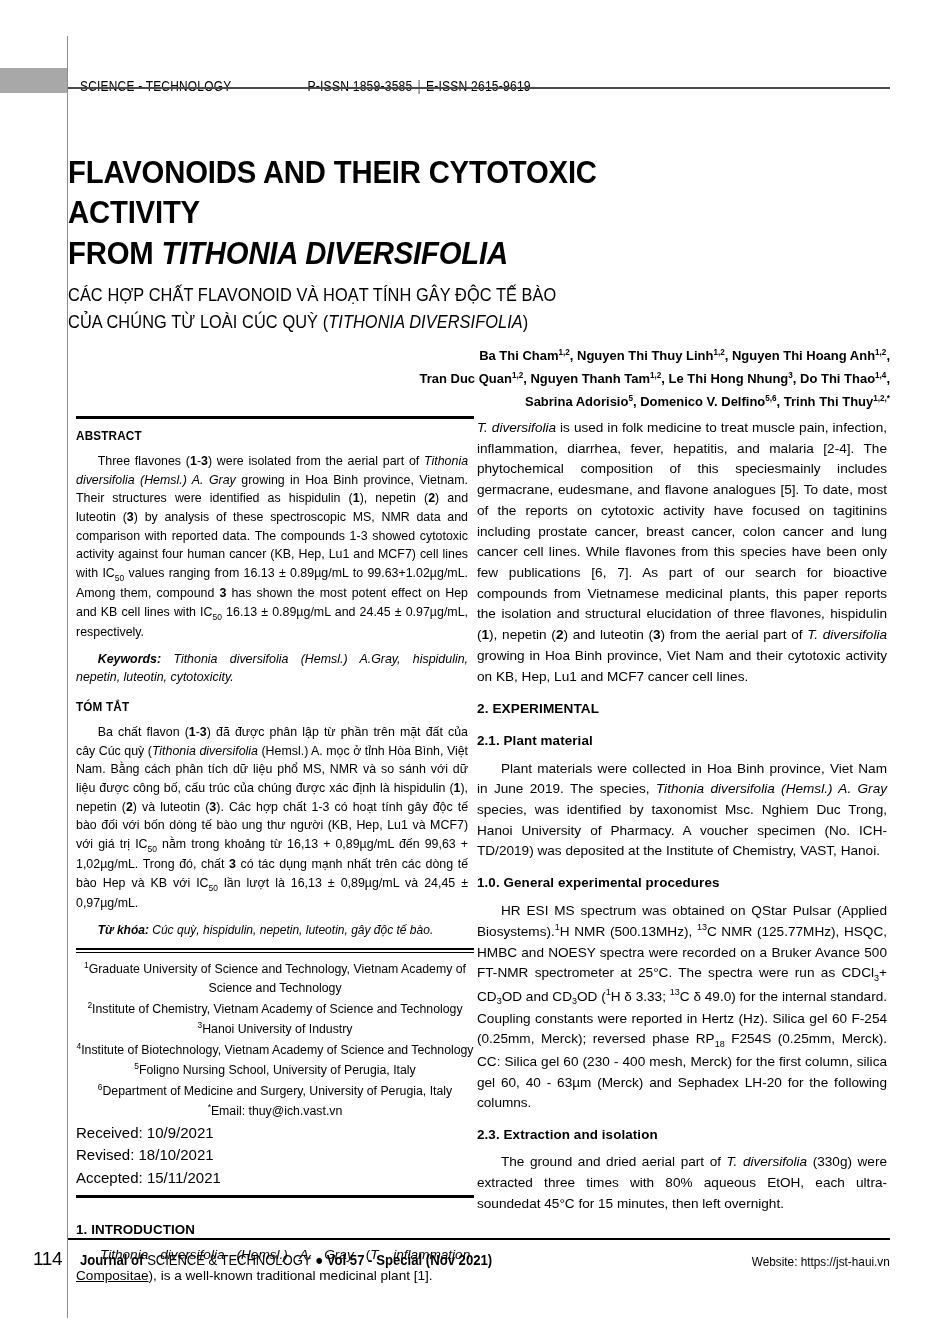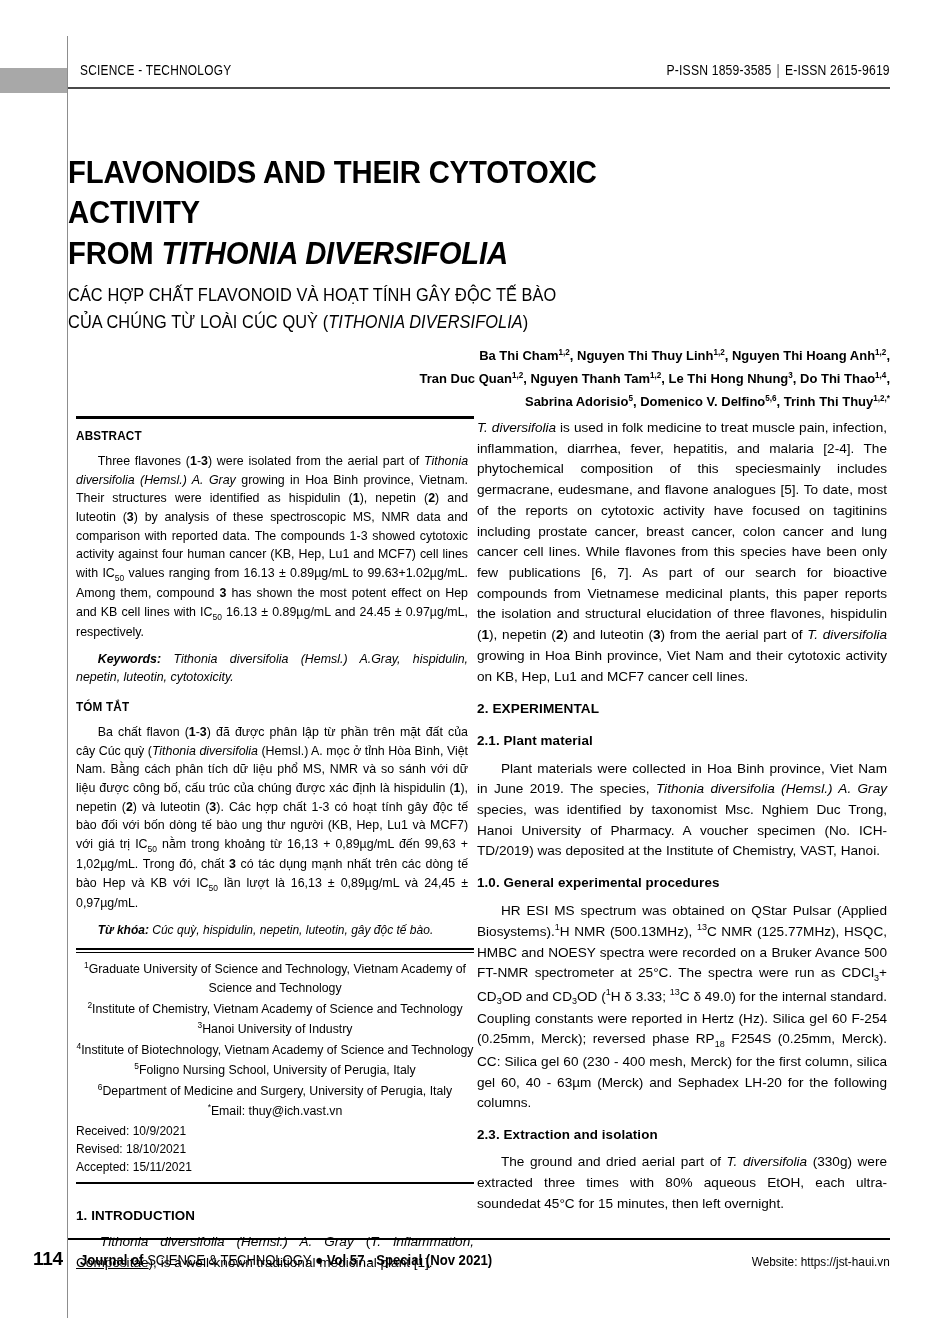--- a/index.html
+++ b/index.html
@@ -34,24 +34,23 @@
     top: 68px;
     width: 67px;
     height: 25px;
     background: #a8a8a8;
   }
 
   
   .runhead {
     position: absolute;
     left: 80px;
-    top: 62px;
+    top: 78px;
     width: 810px;
     display: flex;
-    justify-content: space-between;
     align-items: baseline;
   }
   .runhead-left {
     font-size: 14.5px;
     letter-spacing: .3px;
     transform: scaleX(.82);
     transform-origin: left center;
     white-space: nowrap;
   }
   .runhead-right {
@@ -176,21 +175,21 @@
   .p-tukhoa .lbl { font-weight: bold; font-style: italic; }
 
   
   .affils {
     font-size: 12.3px;
     line-height: 1.58;
     text-align: center;
   }
   .affils .aff { margin: 0; }
   .affils sup { font-size: 8.4px; vertical-align: super; }
-  .dates { font-size: 12px; line-height: 1.5; }
+  .dates { font-size: 15px; line-height: 1.5; }
   .dates div { margin: 0; }
 
   .hd-intro {
     font-size: 13.4px;
     font-weight: bold;
     margin: 22px 0 6px 0;
     letter-spacing: .1px;
   }
   .p-intro {
     font-size: 13.6px;
@@ -230,21 +229,21 @@
     top: 1238px;
     width: 822px;
     height: 2.4px;
     background: #000;
   }
   .foot-pageno {
     position: absolute;
     left: 33px;
     top: 1248px;
     font-size: 19px;
-    font-weight: bold;
+    font-weight: normal;
     letter-spacing: -.3px;
   }
   .foot-left {
     position: absolute;
     left: 80px;
     top: 1252px;
     font-size: 14.6px;
     white-space: nowrap;
     transform: scaleX(.9);
     transform-origin: left top;

